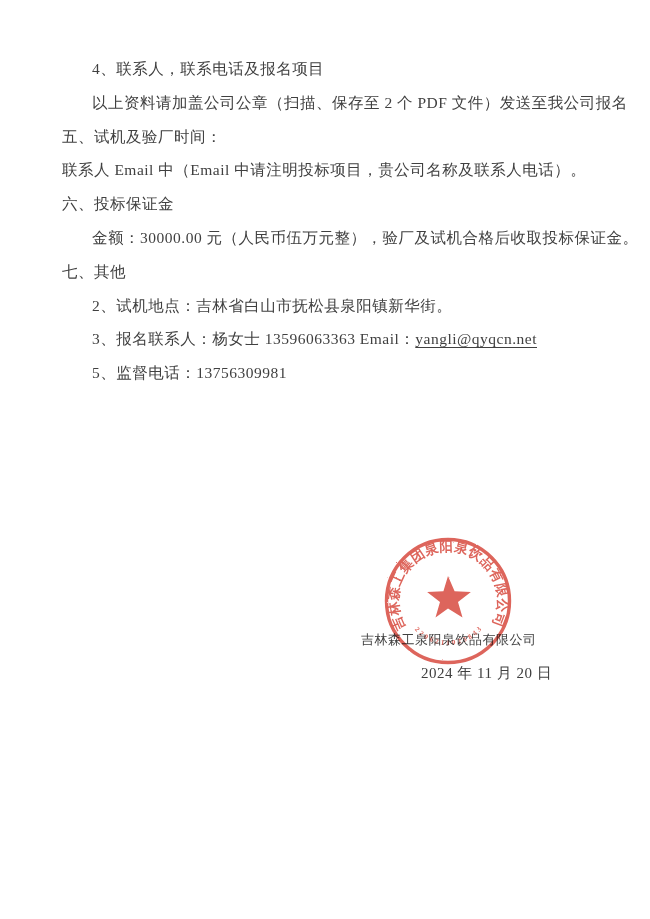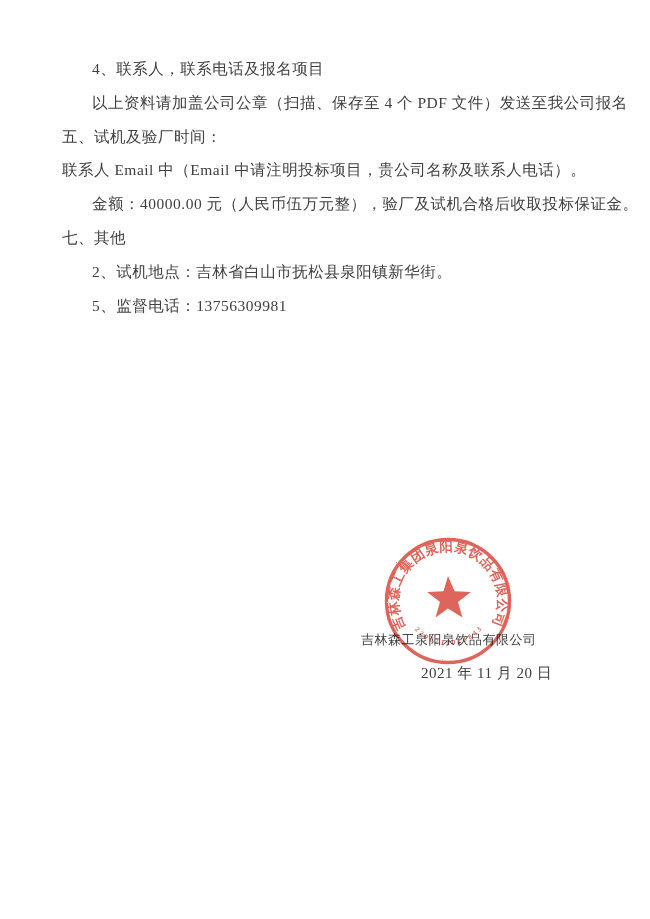--- a/index.html
+++ b/index.html
@@ -57,31 +57,35 @@
   }
   .seal text { font-family: "Liberation Serif", "DejaVu Serif", serif; }
 </style>
 </head>
 <body>
 
 <div class="page">
 
   <div class="doc-body">
     <div class="line indent">4、联系人，联系电话及报名项目</div>
-    <div class="line indent">以上资料请加盖公司公章（扫描、保存至 4 个 PDF 文件）发送至我公司报名</div>
+    <div class="line indent">以上资料请加盖公司公章（扫描、保存至 2 个 PDF 文件）发送至我公司报名</div>
     <div class="line">五、试机及验厂时间：</div>
     <div class="line">联系人 Email 中（Email 中请注明投标项目，贵公司名称及联系人电话）。</div>
-    <div class="line indent">金额：40000.00 元（人民币伍万元整），验厂及试机合格后收取投标保证金。</div>
+    <div class="line">六、投标保证金</div>
+    <div class="line indent">金额：30000.00 元（人民币伍万元整），验厂及试机合格后收取投标保证金。</div>
     <div class="line">七、其他</div>
     <div class="line indent">2、试机地点：吉林省白山市抚松县泉阳镇新华街。</div>
+    <div class="line indent">
+      <span>3、报名联系人：杨女士 13596063363  Email：</span><span class="email-underline">yangli@qyqcn.net</span>
+    </div>
     <div class="line indent">5、监督电话：13756309981</div>
   </div>
 
   <div class="signature-company">吉林森工泉阳泉饮品有限公司</div>
-  <div class="signature-date">2021 年 11 月 20 日</div>
+  <div class="signature-date">2024 年 11 月 20 日</div>
 
   <svg class="seal" viewBox="0 0 132 132" xmlns="http://www.w3.org/2000/svg">
     <defs>
       <path id="ringTextPath" d="M 23.6 92.5 A 50 50 0 1 1 108.4 92.5" fill="none"></path>
       <path id="serialPath" d="M 31.3 93.1 A 44 44 0 0 0 100.7 93.1" fill="none"></path>
       <filter id="stampTexture" x="-10%" y="-10%" width="120%" height="120%">
         <feTurbulence type="fractalNoise" baseFrequency="0.55" numOctaves="2" seed="7" result="noise"></feTurbulence>
         <feDisplacementMap in="SourceGraphic" in2="noise" scale="1.6"></feDisplacementMap>
       </filter>
     </defs>

